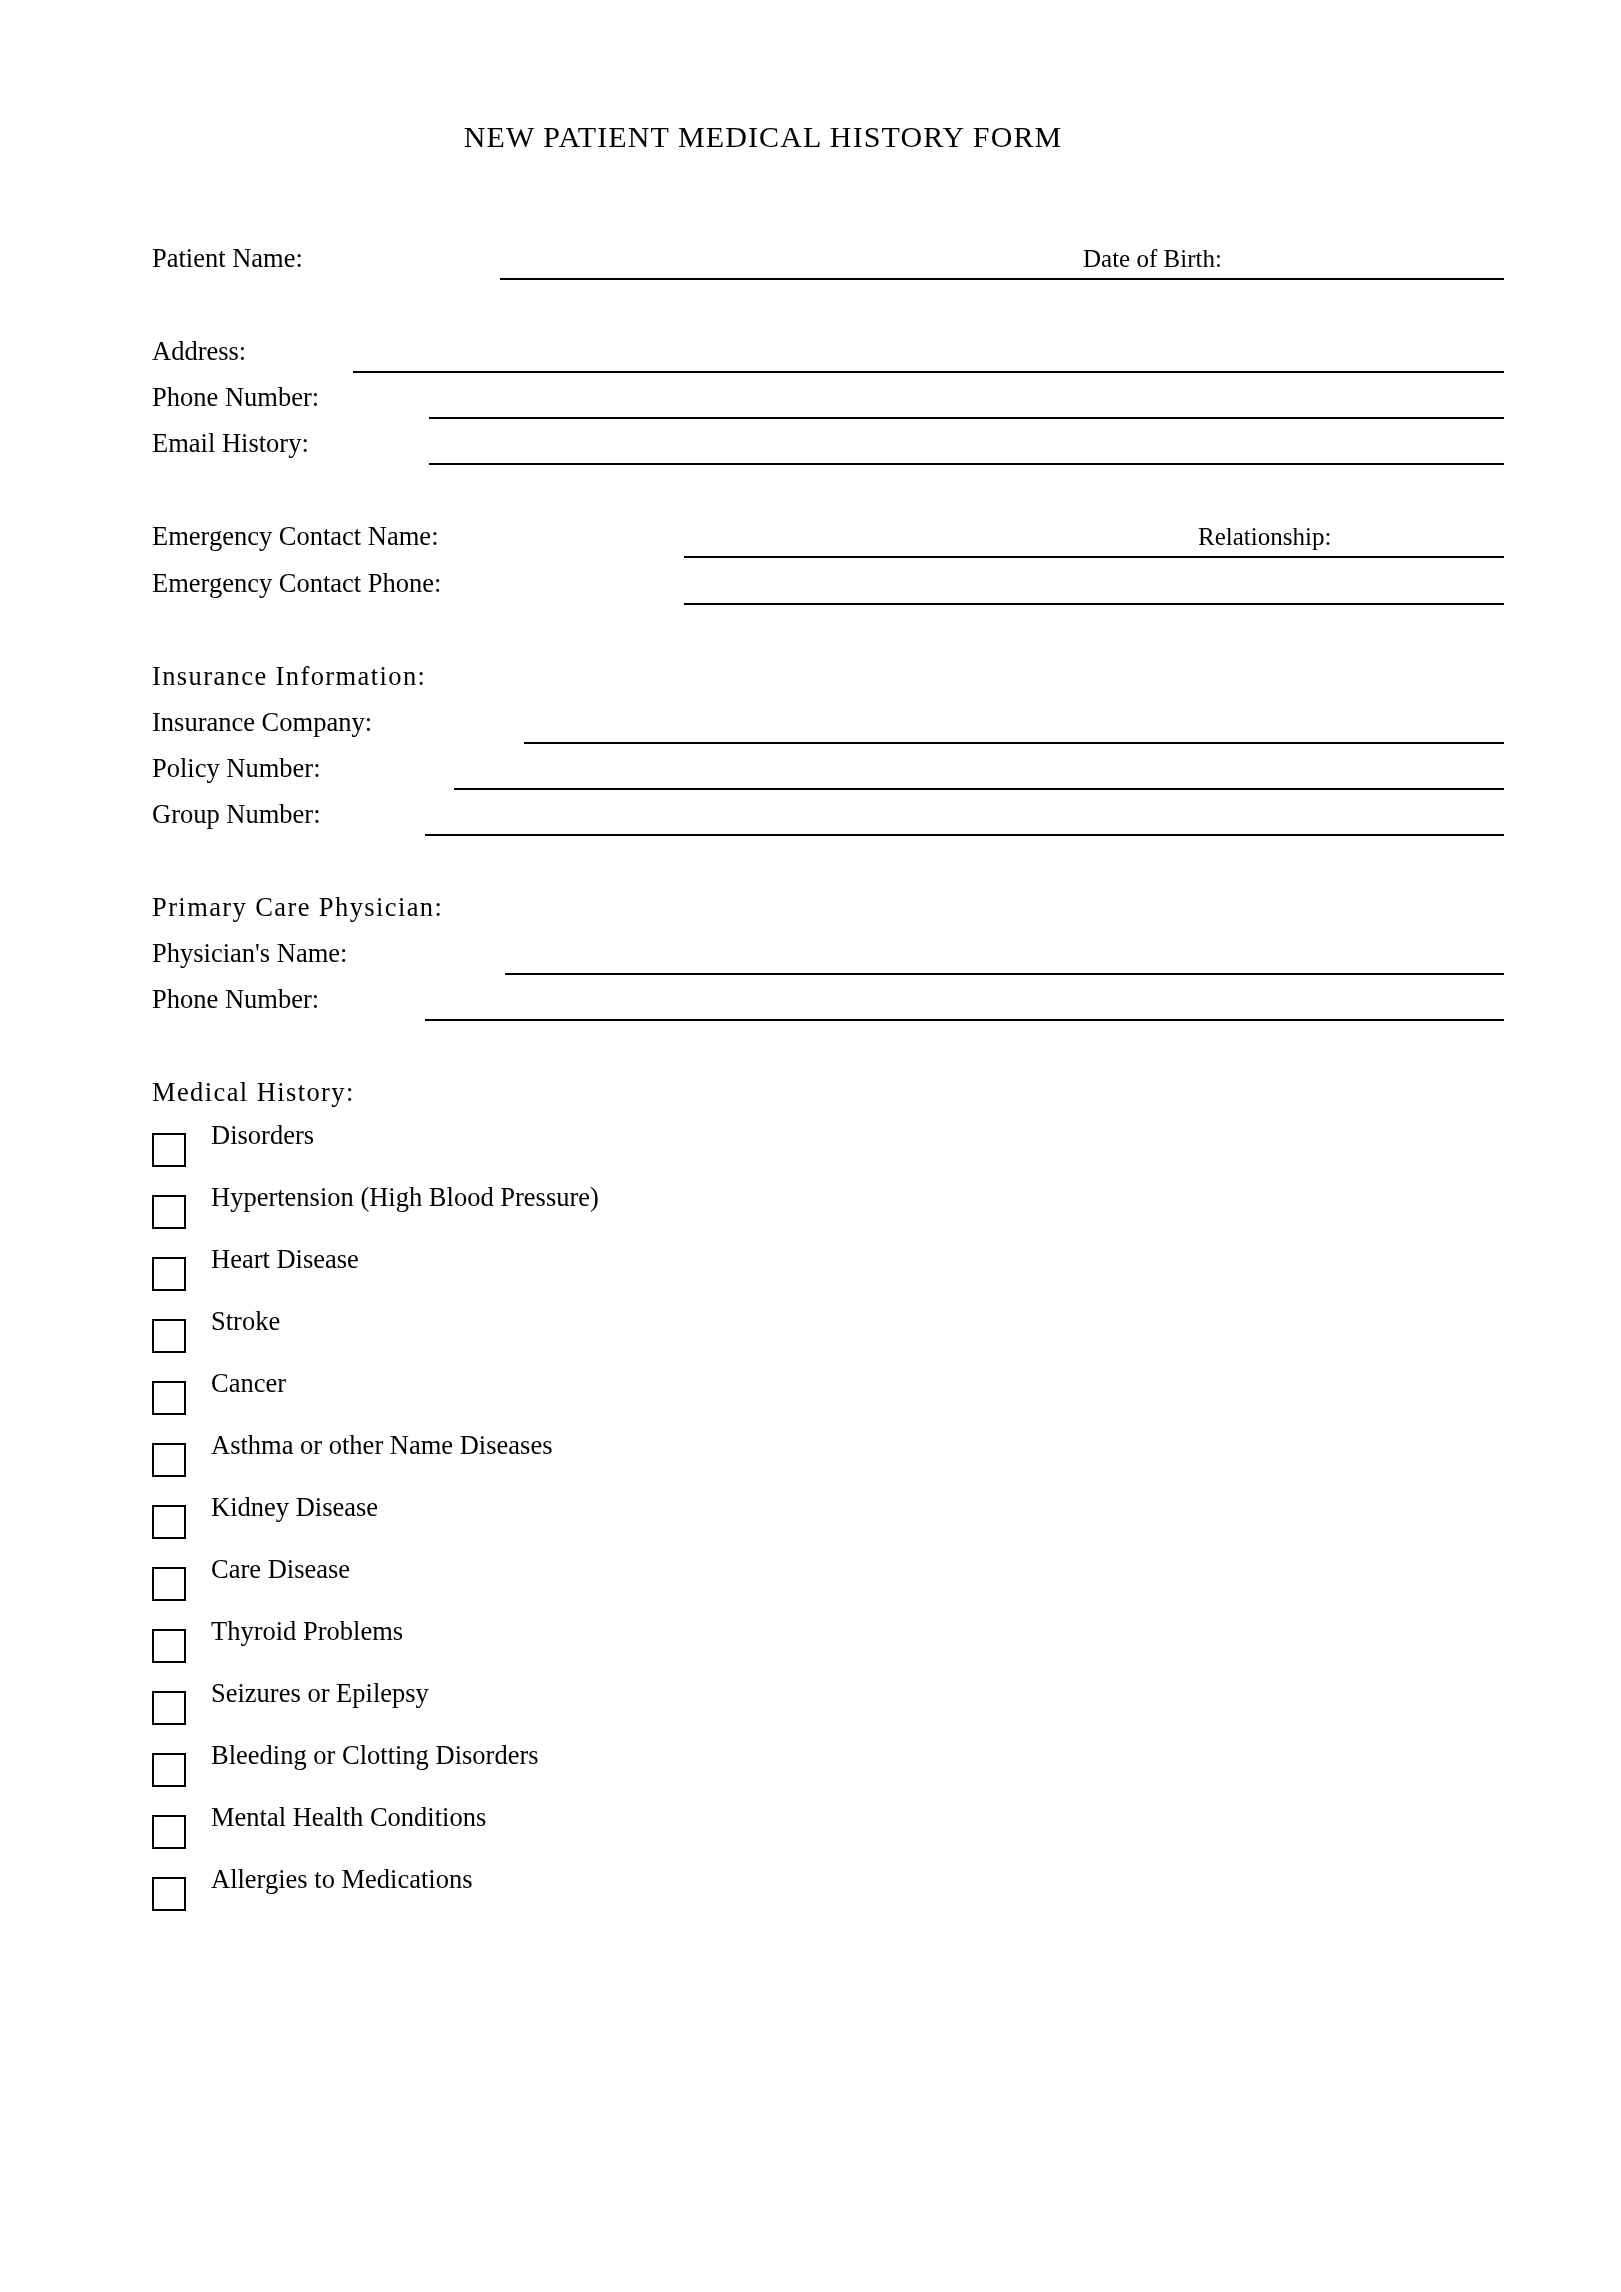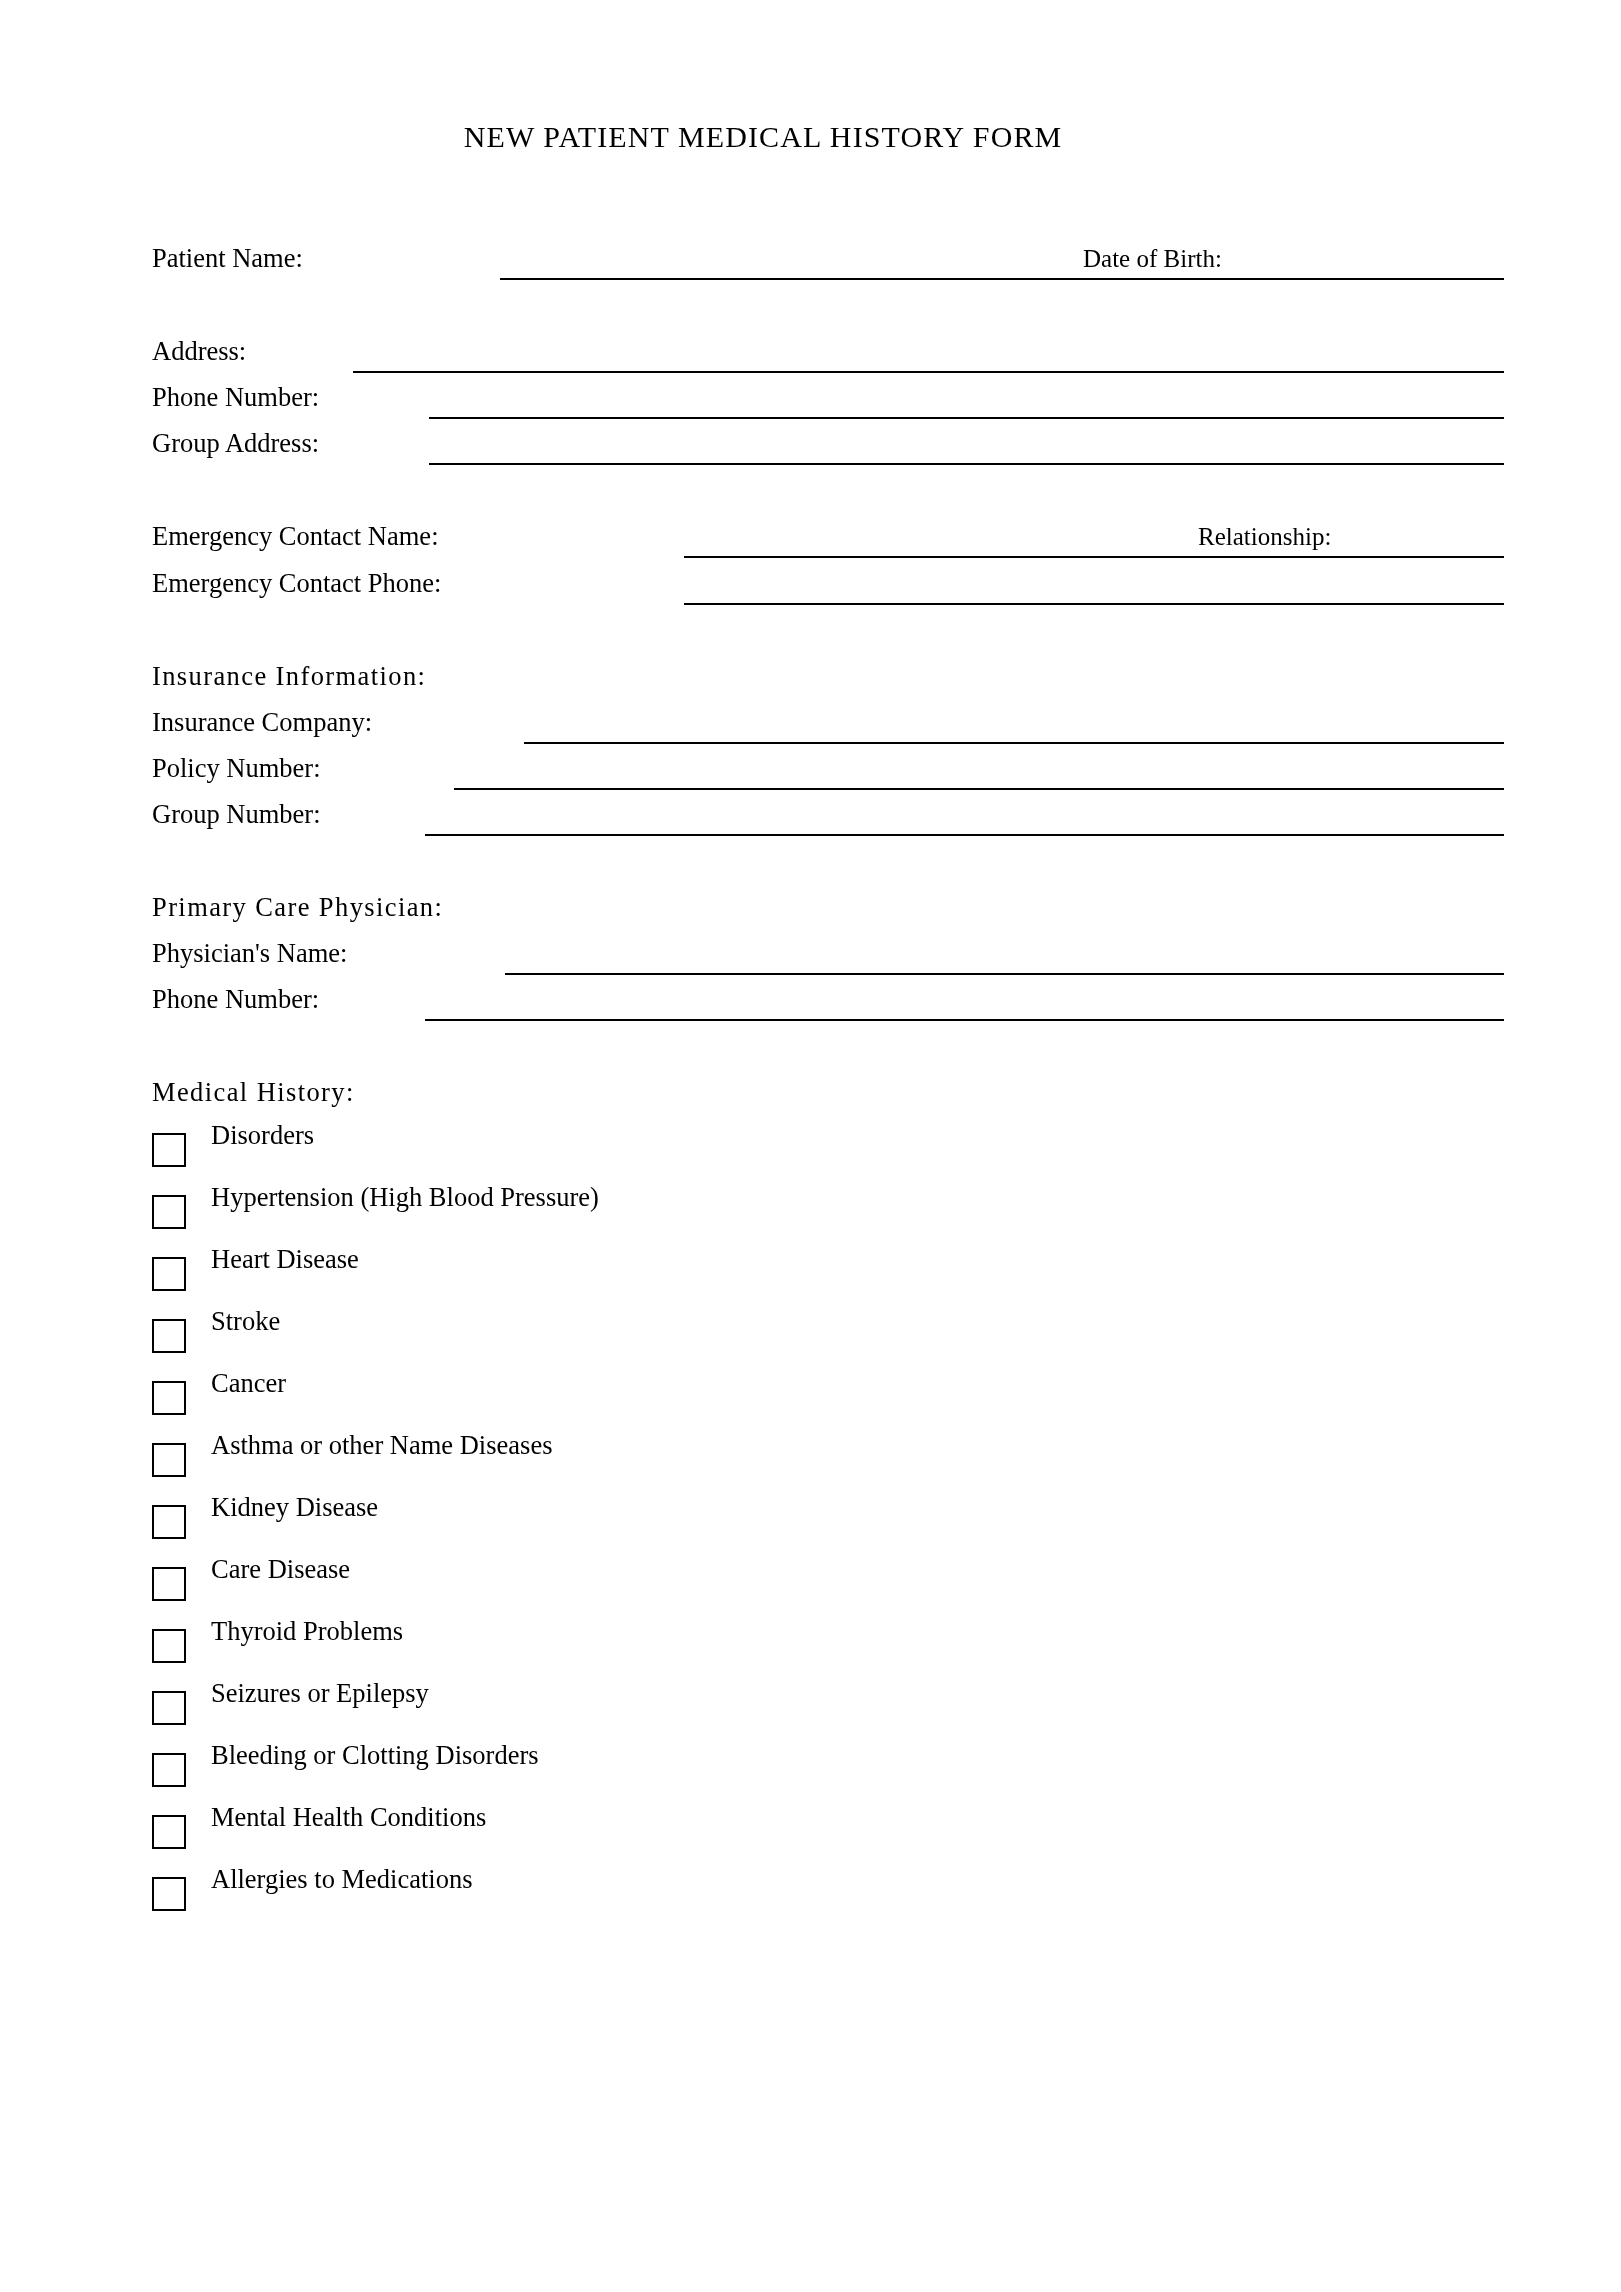--- a/index.html
+++ b/index.html
@@ -115,21 +115,21 @@
     <span class="field-label">Address:</span>
     <span class="rule" style="left:353px; top:36px;"></span>
   </div>
 
   <div class="field-row" style="top:381px;">
     <span class="field-label">Phone Number:</span>
     <span class="rule" style="left:429px; top:36px;"></span>
   </div>
 
   <div class="field-row" style="top:427px;">
-    <span class="field-label">Group Address:</span>
+    <span class="field-label">Email History:</span>
     <span class="rule" style="left:429px; top:36px;"></span>
   </div>
 
   <div class="field-row" style="top:520px;">
     <span class="field-label">Emergency Contact Name:</span>
     <span class="inline-label" style="left:1198px;">Relationship:</span>
     <span class="rule" style="left:684px; top:36px;"></span>
   </div>
 
   <div class="field-row" style="top:567px;">

